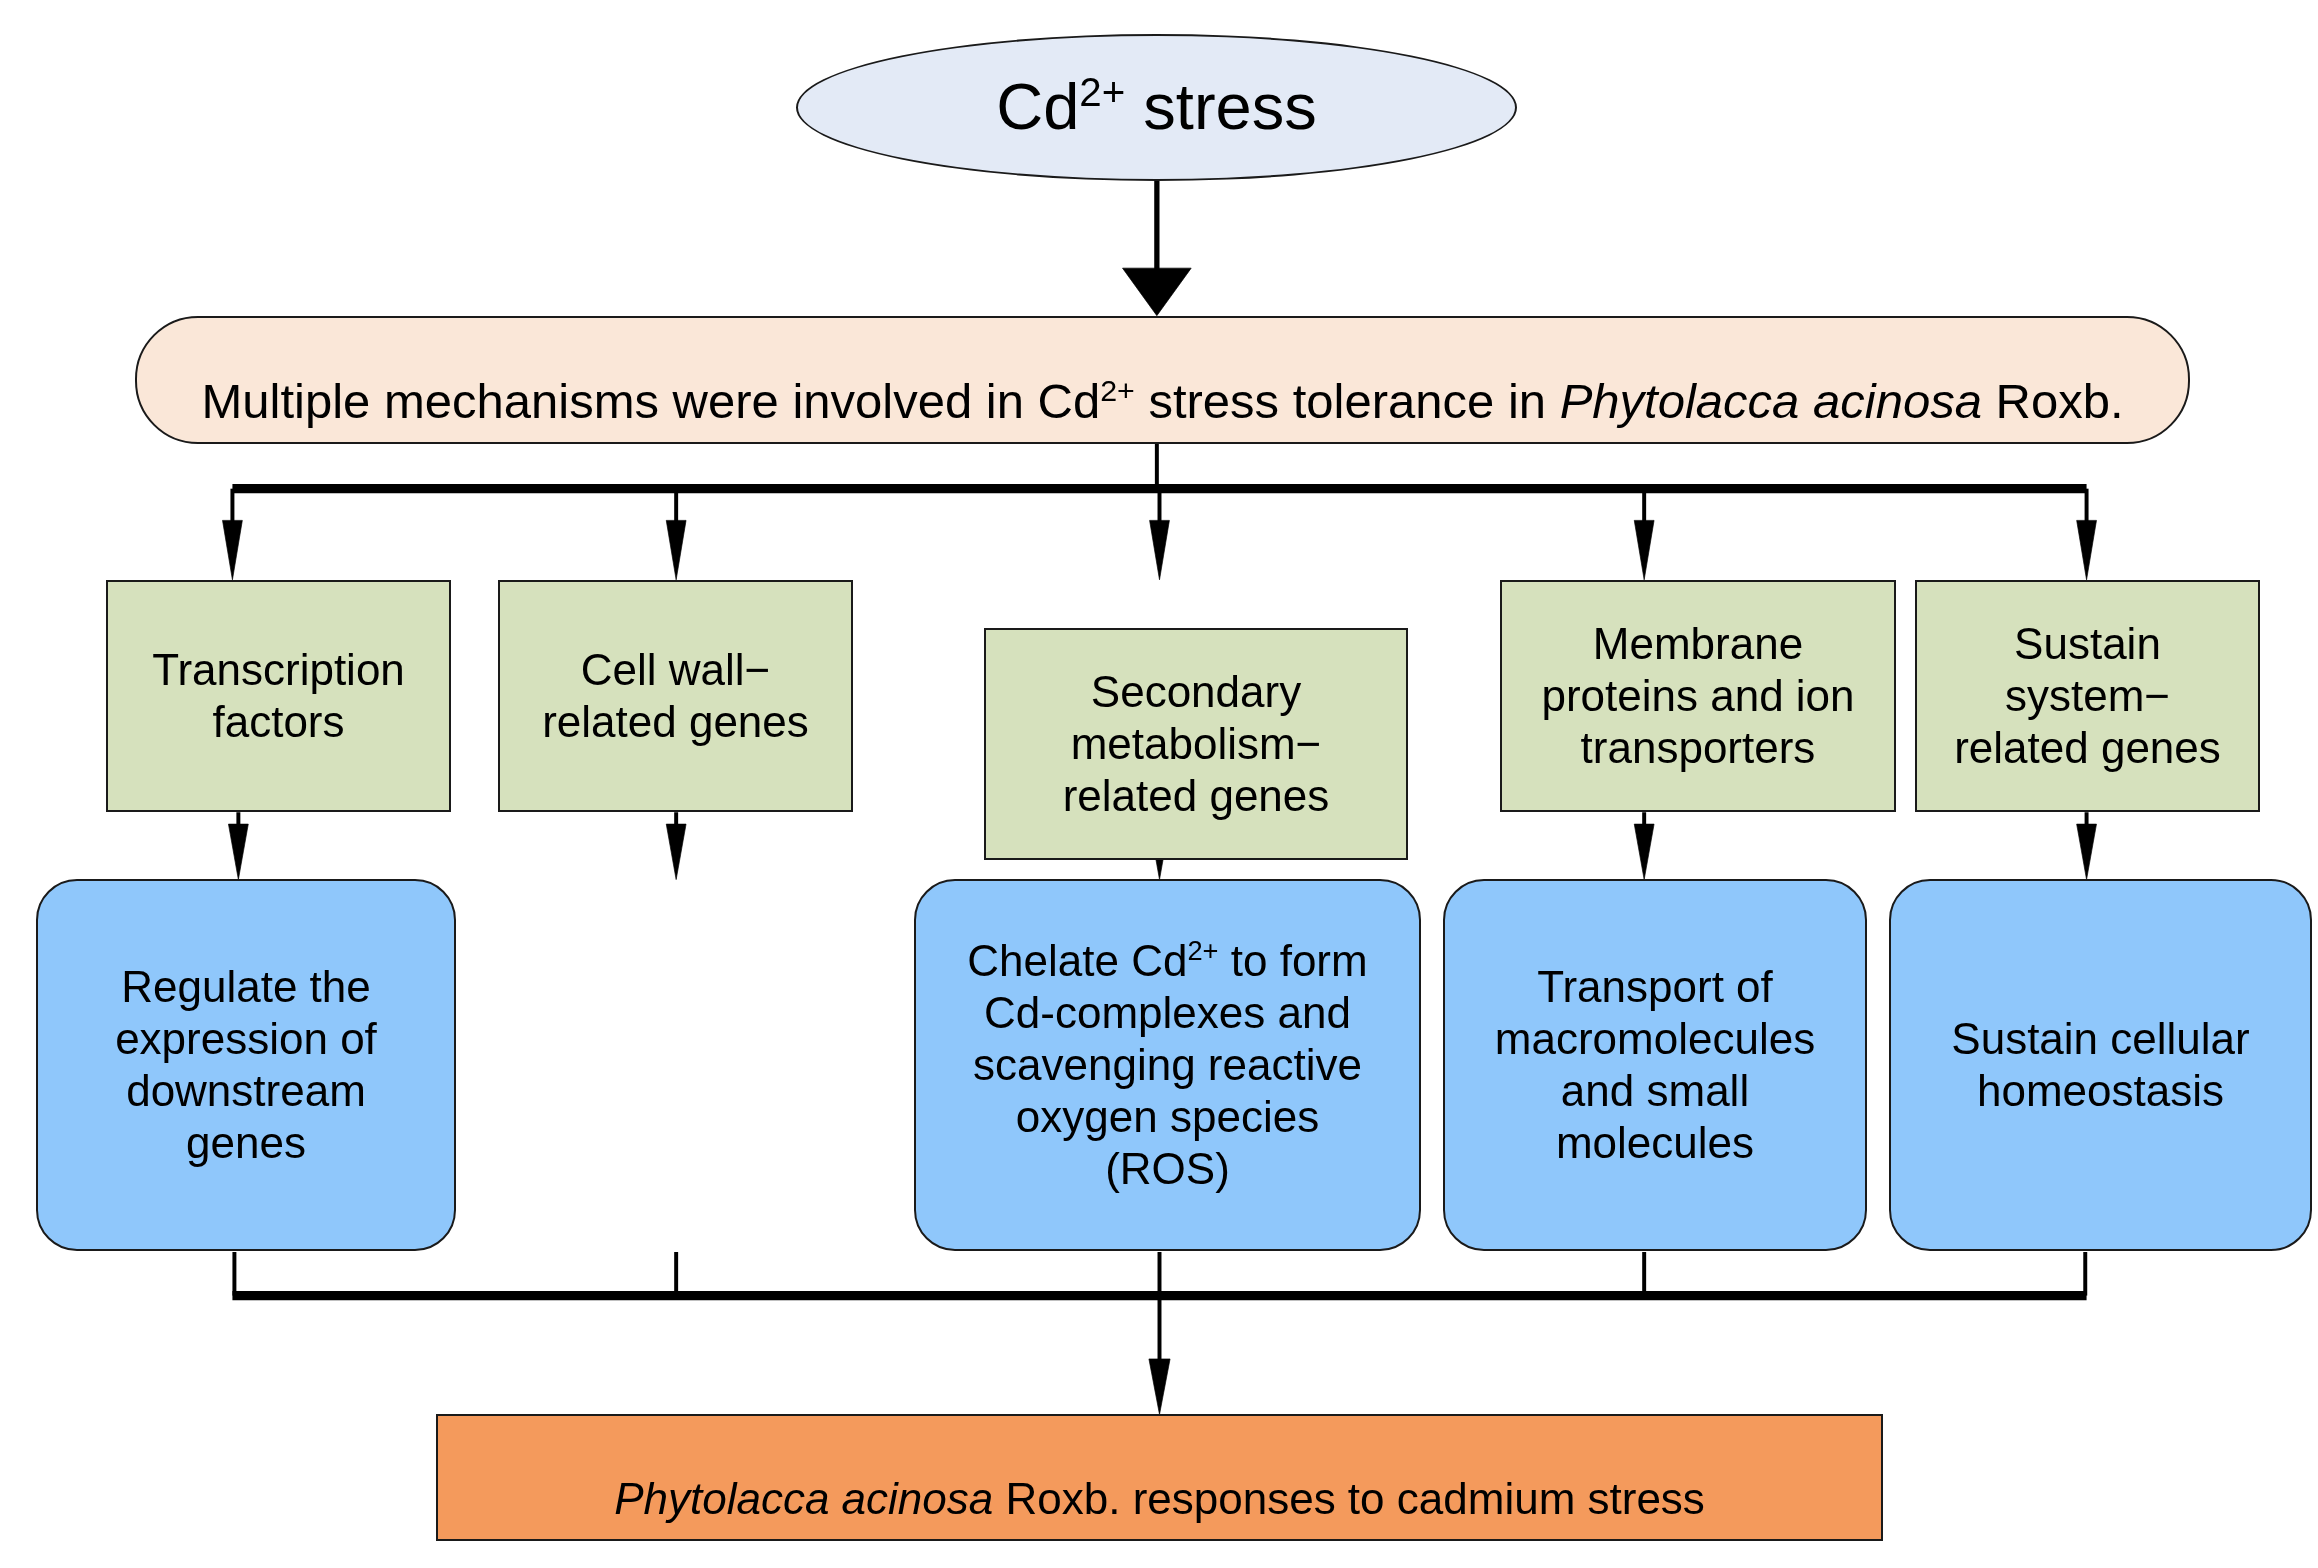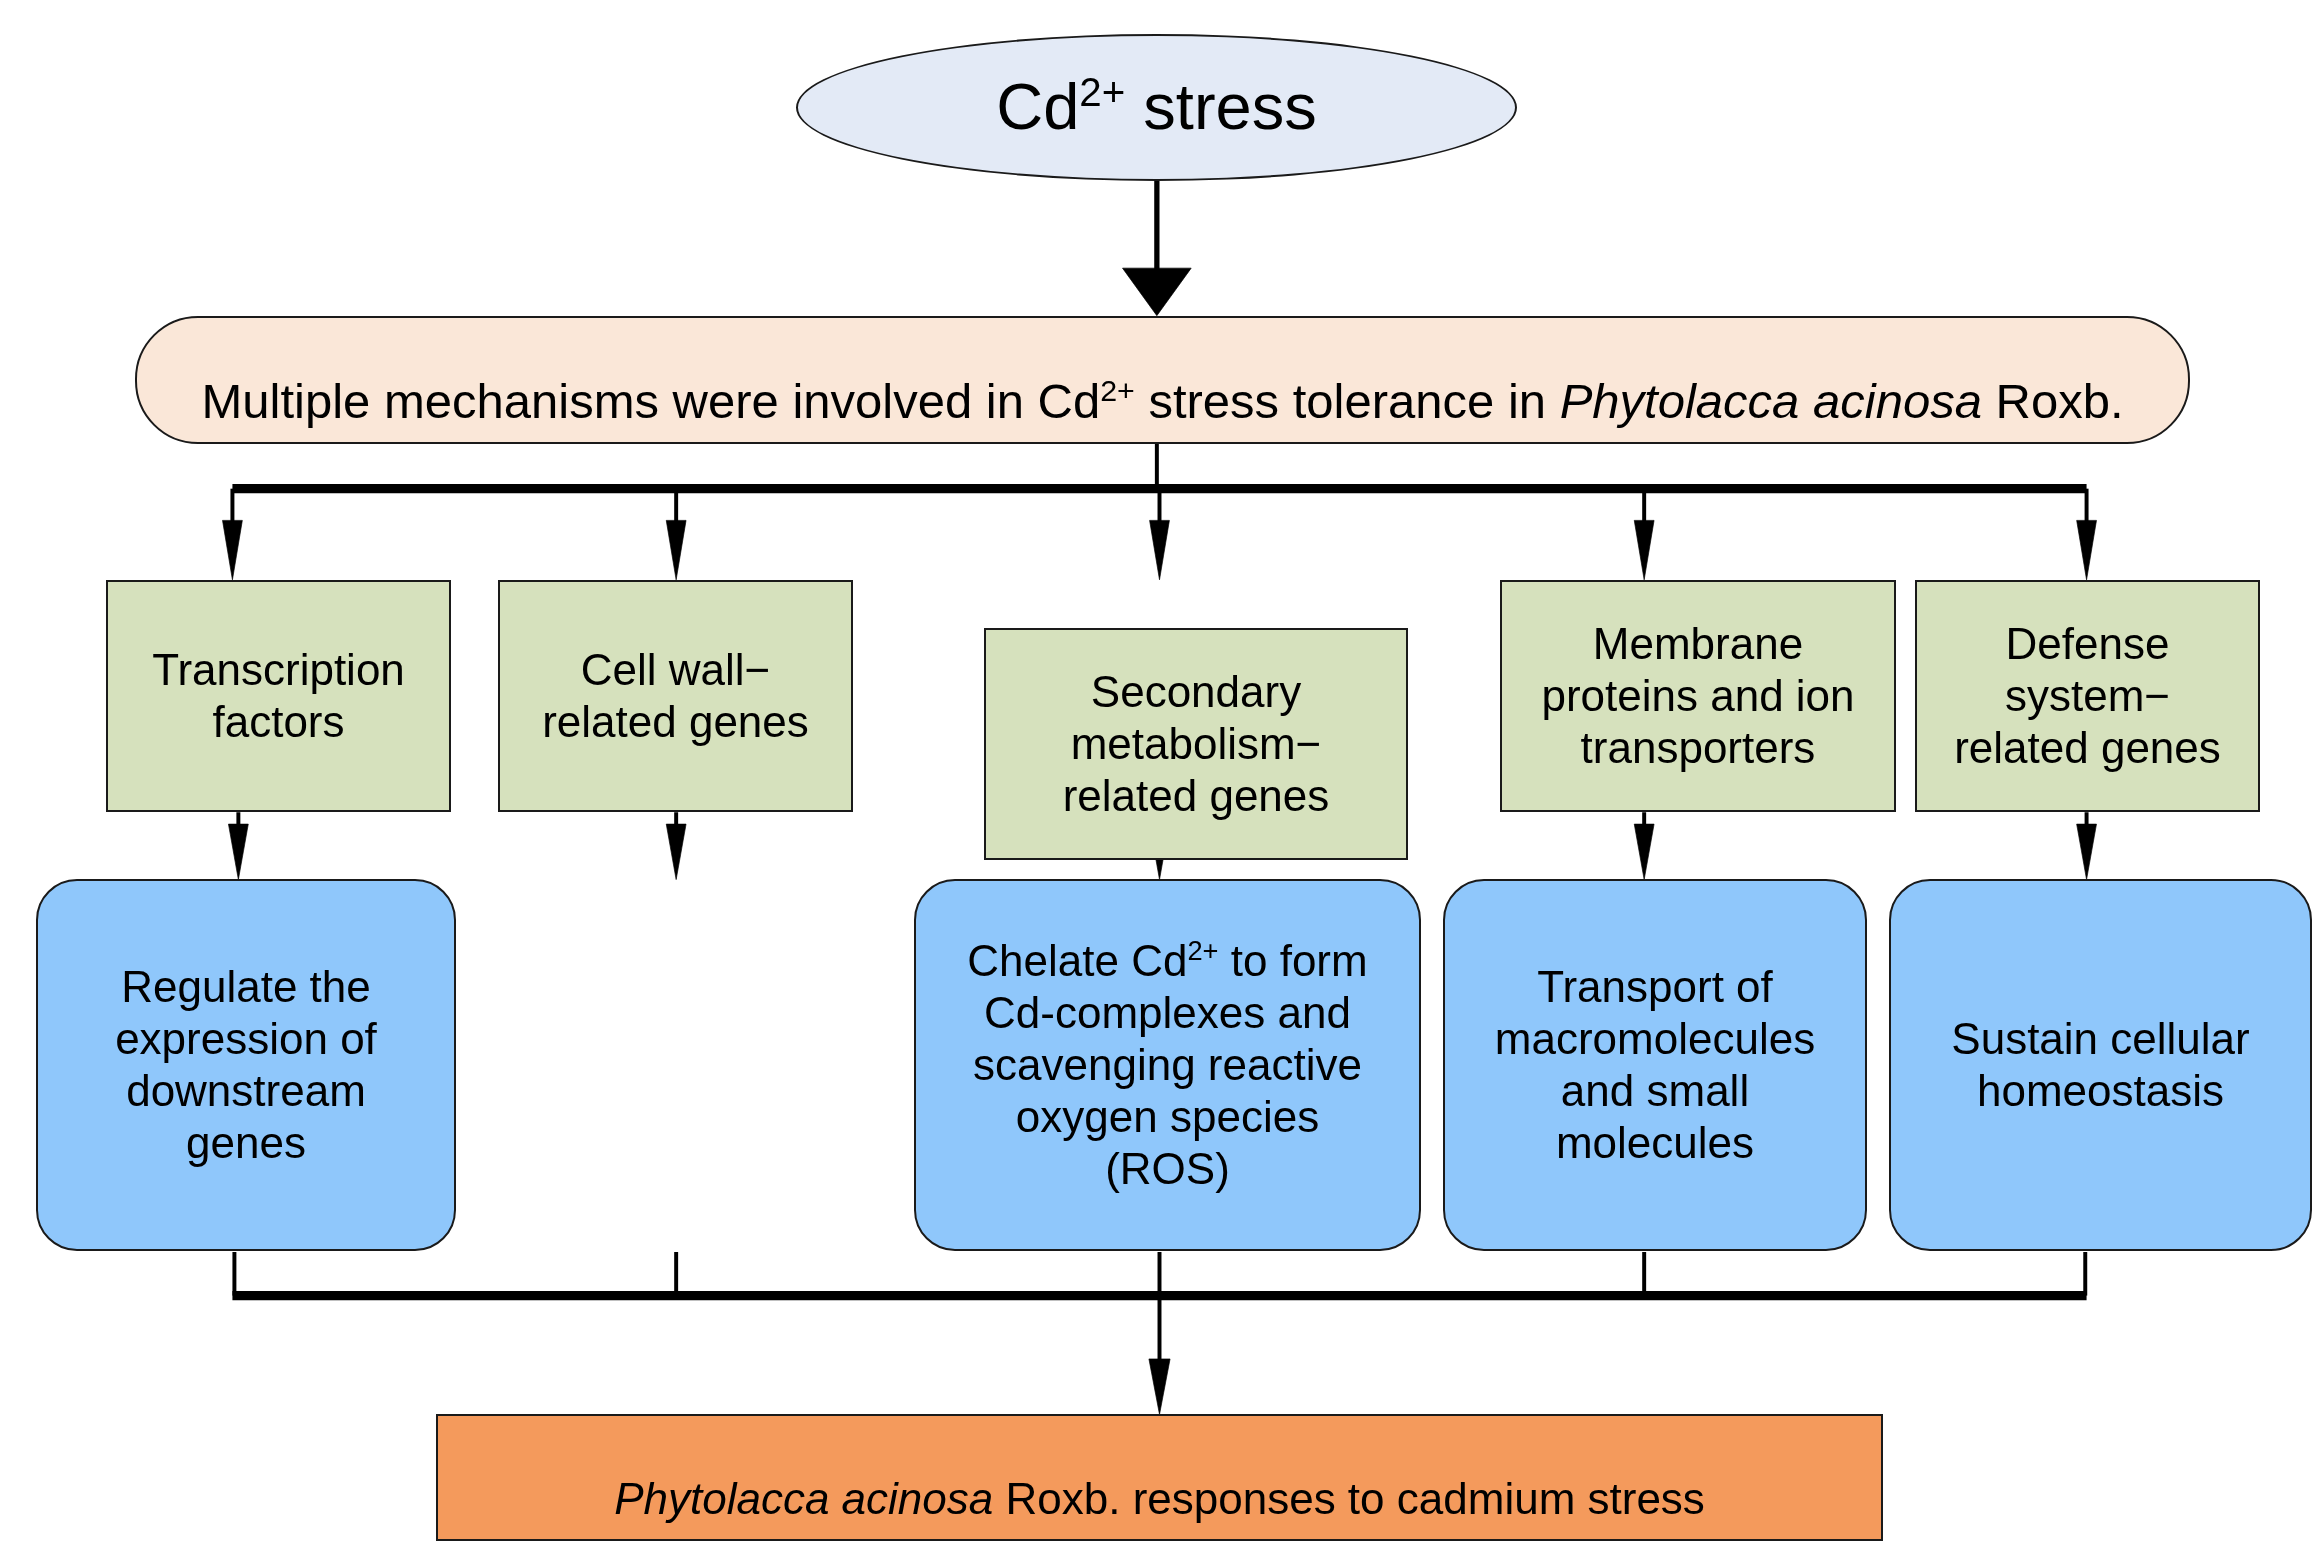--- a/index.html
+++ b/index.html
@@ -191,21 +191,21 @@
   </div>
   <div class="node cat-box" id="cat-3">
     <span>
       <span>Membrane</span><br>
       <span>proteins and ion</span><br>
       <span>transporters</span>
     </span>
   </div>
   <div class="node cat-box" id="cat-4">
     <span>
-      <span>Defense</span><br>
+      <span>Sustain</span><br>
       <span>system−</span><br>
       <span>related genes</span>
     </span>
   </div>
 
   <div class="node fn-box" id="fn-0">
     <span>
       <span>Regulate the</span><br>
       <span>expression of</span><br>
       <span>downstream</span><br>

